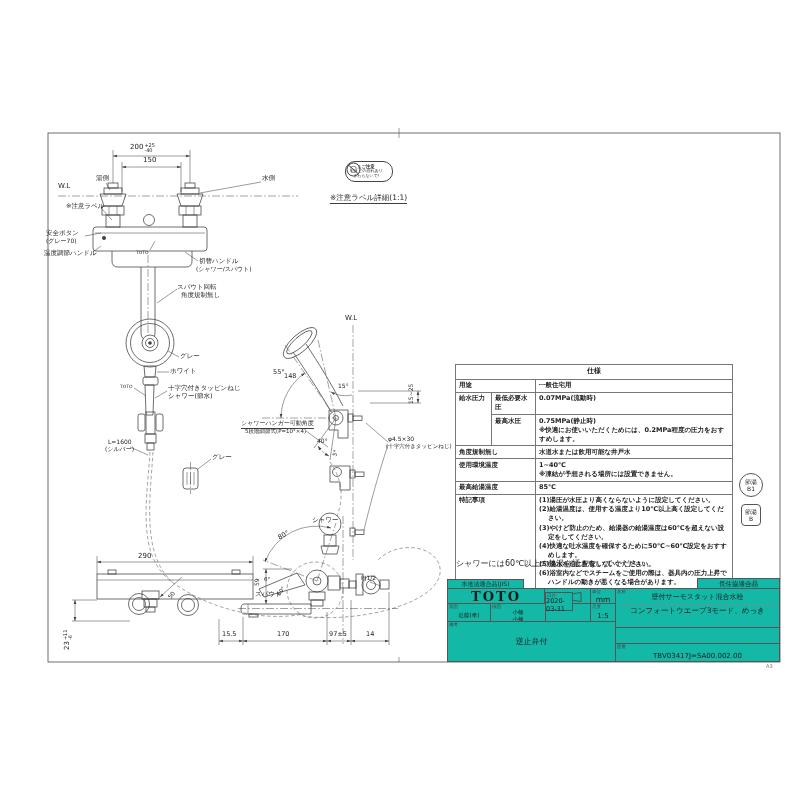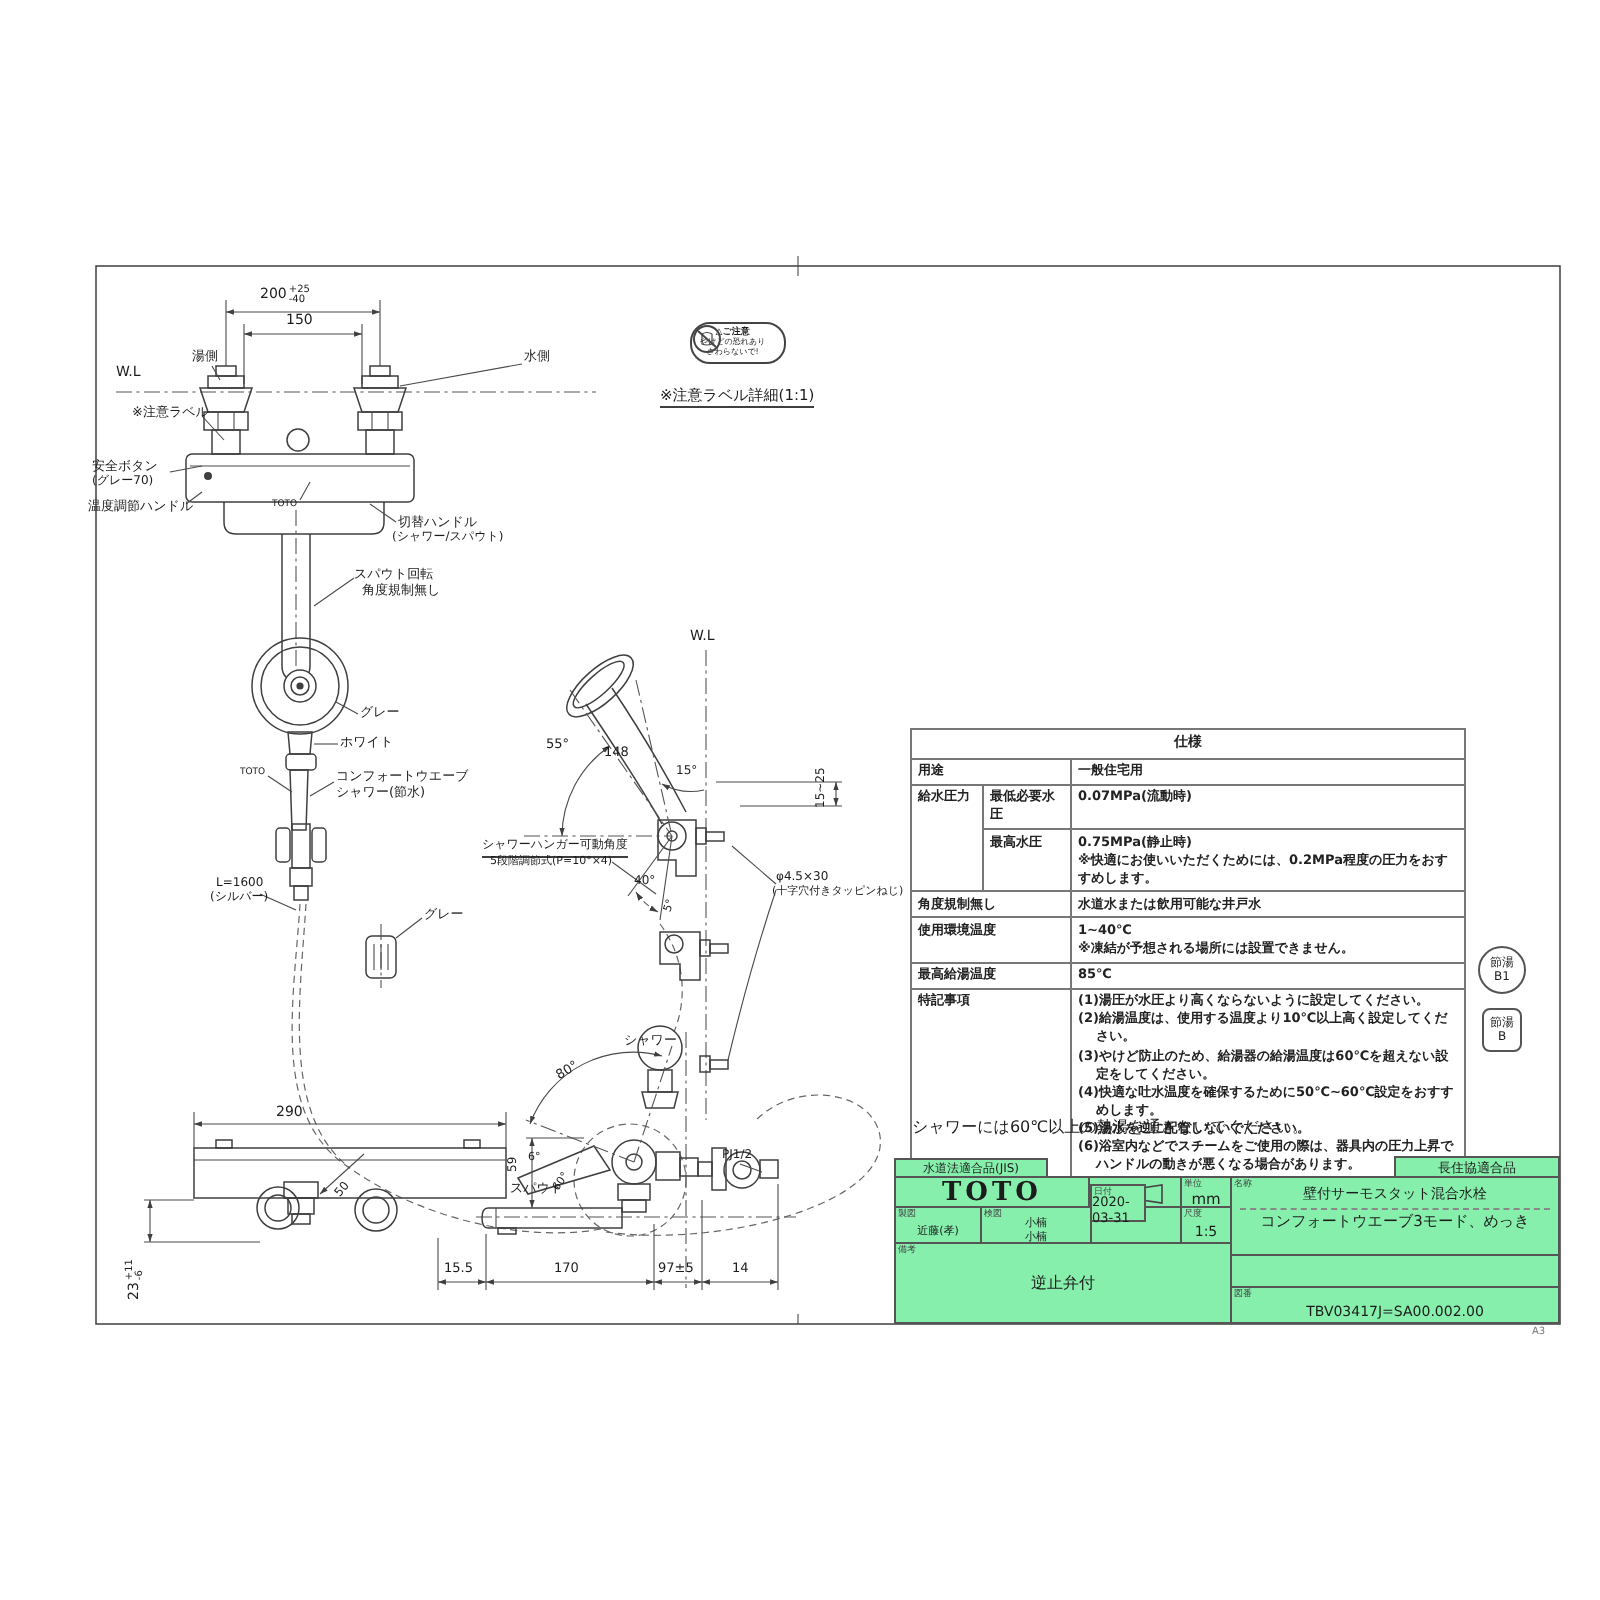--- a/index.html
+++ b/index.html
@@ -22,21 +22,21 @@
   .warn{position:absolute;left:345px;top:161px;width:48px;height:21px;border:1px solid #444;
         border-radius:10px;display:flex;align-items:center;padding:1px 2px;box-sizing:border-box;}
   .warn .txt{margin-left:2px;text-align:center;line-height:1.15;}
   
   table.spec{position:absolute;left:455px;top:364px;width:278px;border-collapse:collapse;
              font-size:6.5px;line-height:1.4;table-layout:fixed;}
   table.spec td{border:.8px solid #777;padding:1.5px 3px;vertical-align:top;color:#222;font-weight:bold;}
   table.spec td.th{text-align:center;font-size:7px;padding:2px;}
   .nt{text-indent:-9px;padding-left:9px;}
   
-  .tb{position:absolute;border:.9px solid #555;box-sizing:border-box;background:#86efac;}
+  .tb{position:absolute;border:.9px solid #555;box-sizing:border-box;background:#14b8a6;}
   .tb .cl{position:absolute;left:1px;top:0;font-size:4.5px;color:#444;}
   .cen{display:flex;align-items:center;justify-content:center;height:100%;}
   .badge{position:absolute;border:1px solid #555;box-sizing:border-box;text-align:center;
          font-size:6px;line-height:1.25;display:flex;flex-direction:column;justify-content:center;}
 </style>
 </head>
 <body>
 
 <div id="page">
 
@@ -278,29 +278,29 @@
     <div class="f45" style="font-weight:bold">△ご注意</div>
     <div class="f4">やけどの恐れあり</div>
     <div class="f4">さわらないで!</div>
   </div>
 </div>
 <div class="lbl f75 undl" style="left:330px;top:194px">※注意ラベル詳細(1:1)</div>
 
 <div class="lbl f65" style="left:180px;top:353px">グレー</div>
 <div class="lbl f65" style="left:170px;top:368px">ホワイト</div>
 <div class="lbl f45" style="left:120px;top:385px">TOTO</div>
-<div class="lbl f65" style="left:168px;top:385px">コンフォートウエーブ</div>
+<div class="lbl f65" style="left:168px;top:385px">十字穴付きタッピンねじ</div>
 <div class="lbl f65" style="left:168px;top:393px">シャワー(節水)</div>
 <div class="lbl f6" style="left:108px;top:439px">L=1600</div>
 <div class="lbl f6" style="left:105px;top:446px">(シルバー)</div>
 <div class="lbl f65" style="left:212px;top:454px">グレー</div>
 
 <div class="lbl" style="left:345px;top:315px">W.L</div>
 <div class="lbl f65" style="left:273px;top:369px">55°</div>
-<div class="lbl f65" style="left:302px;top:373px">148</div>
+<div class="lbl f65" style="left:284px;top:373px">148</div>
 <div class="lbl f6" style="left:338px;top:383px">15°</div>
 <div class="lbl f6 rot90" style="left:408px;top:404px">15~25</div>
 <div class="lbl f6 undl" style="left:241px;top:420px">シャワーハンガー可動角度</div>
 <div class="lbl f55" style="left:245px;top:428px">5段階調節式(P=10°×4)</div>
 <div class="lbl f6" style="left:317px;top:438px">40°</div>
 <div class="lbl f55" style="left:332px;top:450px;transform:rotate(-70deg)">5°</div>
 <div class="lbl f6" style="left:388px;top:436px">φ4.5×30</div>
 <div class="lbl f55" style="left:386px;top:443px">(十字穴付きタッピンねじ)</div>
 
 <div class="lbl" style="left:138px;top:553px">290</div>

